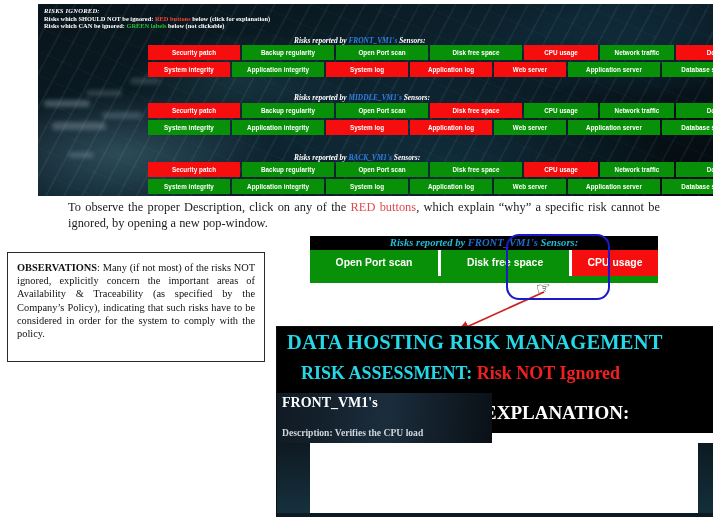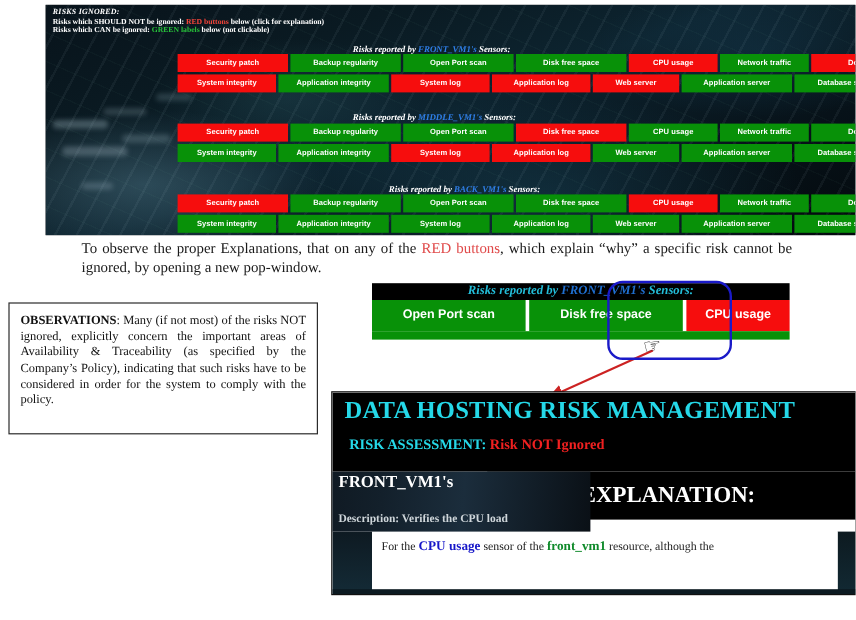--- a/index.html
+++ b/index.html
@@ -125,38 +125,38 @@
     background:transparent; z-index:6;
   }
   #cursor-hand{
     position:absolute; left:536px; top:278px; z-index:7;
     font-size:17px; color:#111; transform:rotate(-8deg);
   }
   #arrow-svg{position:absolute; left:440px; top:290px; z-index:5;}
 
   
   #popup{
-    position:absolute; left:277px; top:327px; width:436px; height:168px;
+    position:absolute; left:277px; top:327px; width:436px; height:190px;
     background:#ffffff; z-index:8; overflow:hidden;
     box-shadow:0 0 0 1px #101010;
   }
   #popup-header{
     position:absolute; left:0; top:0; width:436px; height:66px;
     background:#000000;
   }
   #popup-title{
     position:absolute; left:10px; top:4px;
     font-family:"Liberation Serif", serif;
     font-weight:bold; font-size:20.5px; color:#25d8e8;
     white-space:nowrap; letter-spacing:.2px;
   }
   #popup-sub{
-    position:absolute; left:14px; top:36px;
-    font-family:"Liberation Serif", serif;
-    font-weight:bold; font-size:12px; color:#25d8e8; white-space:nowrap;
+    position:absolute; left:24px; top:36px;
+    font-family:"Liberation Serif", serif;
+    font-weight:bold; font-size:18px; color:#25d8e8; white-space:nowrap;
   }
   #popup-sub .notign{color:#f02020;}
 
   #sensor-card{
     position:absolute; left:-65px; top:66px; width:280px; height:50px;
     background:linear-gradient(95deg,#0b1118 0%,#13202b 38%,#1b2d3c 62%,#0a1016 100%);
     z-index:9;
   }
   #sensor-card .s1{
     position:absolute; left:70px; top:2px;
@@ -274,21 +274,21 @@
         <div class="rbtn green" style="width: 82px;">System integrity</div>
         <div class="rbtn green" style="width: 92px;">Application integrity</div>
         <div class="rbtn red" style="width: 82px;">System log</div>
         <div class="rbtn red" style="width: 82px;">Application log</div>
         <div class="rbtn green" style="width: 72px;">Web server</div>
         <div class="rbtn green" style="width: 92px;">Application server</div>
         <div class="rbtn green" style="width: 88px;">Database server</div>
       </div>
     </div>
 
-  <div class="sec-cap" style="left:256px;top:149px;margin-left:30px;">
+  <div class="sec-cap" style="left:256px;top:149px;">
     <span>Risks reported by </span><span class="vm">BACK_VM1's</span><span> Sensors:</span>
   </div>
   <div class="btn-grid" id="grid-back" style="left:110px;top:158px;">
       <div class="btn-row">
         <div class="rbtn red" style="width: 92px;">Security patch</div>
         <div class="rbtn green" style="width: 92px;">Backup regularity</div>
         <div class="rbtn green" style="width: 92px;">Open Port scan</div>
         <div class="rbtn green" style="width: 92px;">Disk free space</div>
         <div class="rbtn red" style="width: 74px;">CPU usage</div>
         <div class="rbtn green" style="width: 74px;">Network traffic</div>
@@ -300,21 +300,21 @@
         <div class="rbtn green" style="width: 82px;">System log</div>
         <div class="rbtn green" style="width: 82px;">Application log</div>
         <div class="rbtn green" style="width: 72px;">Web server</div>
         <div class="rbtn green" style="width: 92px;">Application server</div>
         <div class="rbtn green" style="width: 88px;">Database server</div>
       </div>
     </div>
 </div>
 
 <div id="caption">
-  <span>To observe the proper Explanations, that on any of the </span><span class="red-buttons">RED buttons</span><span>, which explain “why” a specific risk cannot be ignored, by opening a new pop-window.</span>
+  <span>To observe the proper Description, click on any of the </span><span class="red-buttons">RED buttons</span><span>, which explain “why” a specific risk cannot be ignored, by opening a new pop-window.</span>
 </div>
 
 <div id="observations">
   <span class="obs-head">OBSERVATIONS</span><span>: Many (if not most) of the risks NOT ignored, explicitly concern the important areas of Availability &amp; Traceability (as specified by the Company’s Policy), indicating that such risks have to be considered in order for the system to comply with the policy.</span>
 </div>
 
 <div id="callout">
   <div id="callout-head">
     <span>Risks reported by </span><span class="vmblue">FRONT_VM1's</span><span> Sensors:</span>
   </div>
@@ -349,18 +349,15 @@
 
   <div id="sensor-card">
     <div class="s1">FRONT_VM1's</div>
     <div class="s3">Description: Verifies the CPU load</div>
   </div>
 
   <div id="popup-left-strip"></div>
   <div id="popup-right-strip"></div>
 
   <div id="popup-body">
-    <div>
-      <span>For the </span><span class="kw-cpu">CPU usage</span><span> sensor of the </span><span class="kw-vm">front_vm1</span><span> resource, although the</span>
-    </div>
   </div>
   <div id="popup-bottom-strip"></div>
 </div>
 
 </body></html>

